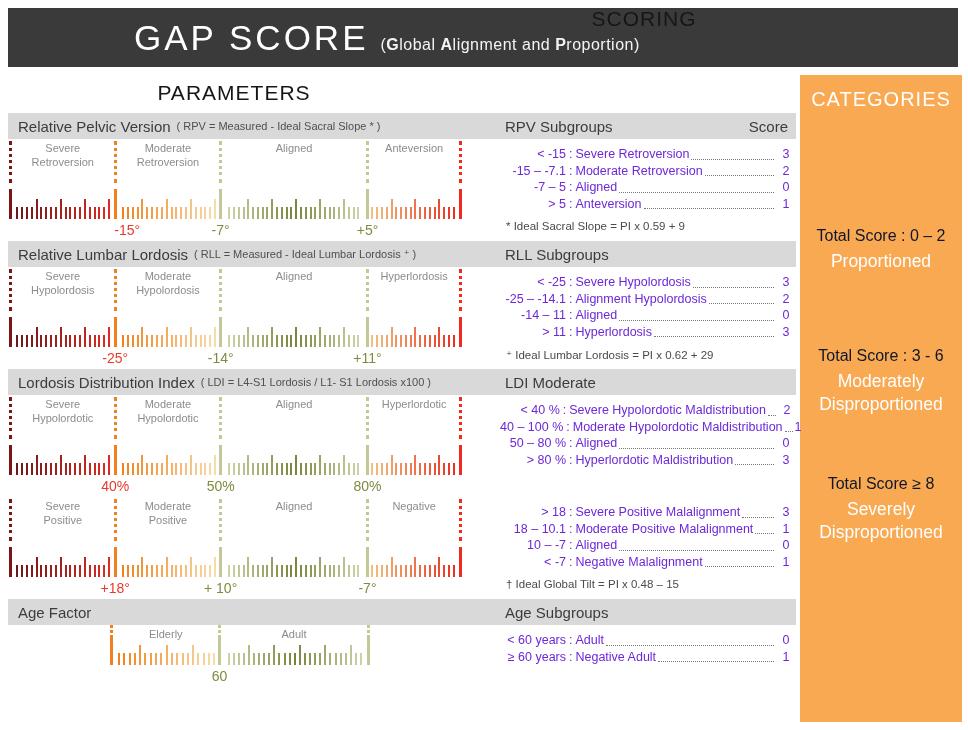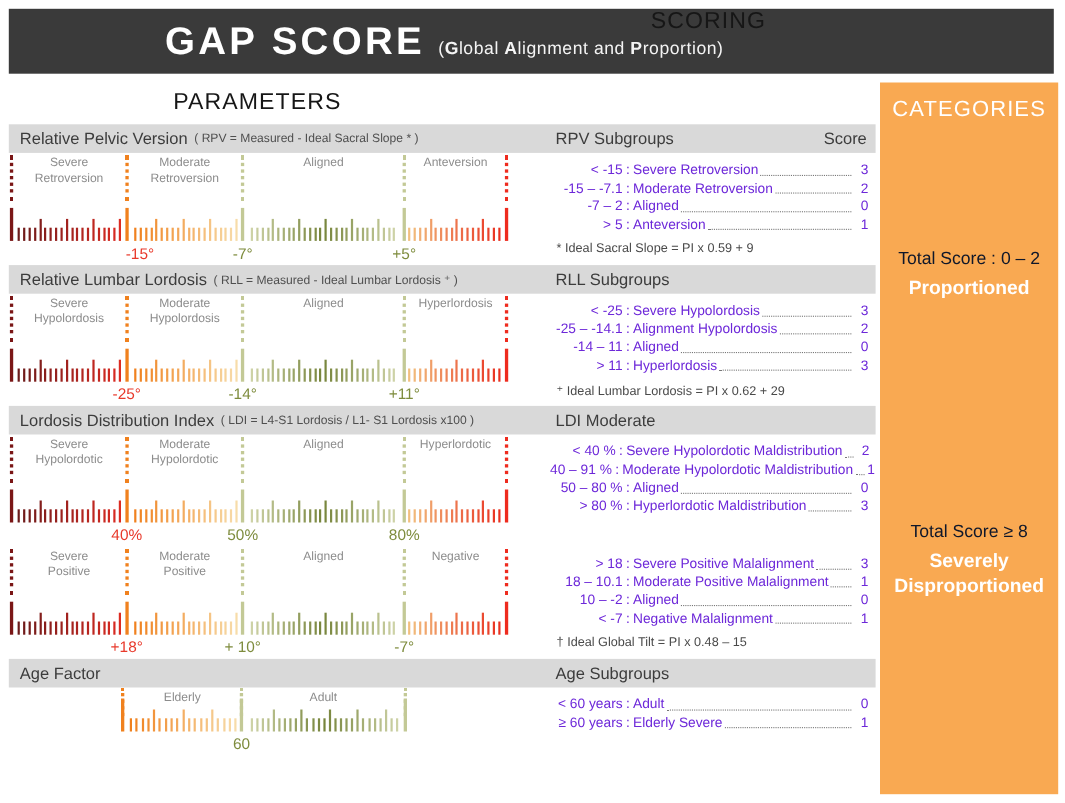--- a/index.html
+++ b/index.html
@@ -9,37 +9,37 @@
     background: #ffffff;
     font-family: "Liberation Sans", "DejaVu Sans", sans-serif;
     overflow: hidden;
   }
   
   .header {
     position: absolute; left: 8px; top: 8px; width: 950px; height: 59px;
     background: #3A3A3A; color: #fff; display: flex; align-items: center;
   }
   .header-inner { margin-left: 126px; display: flex; align-items: baseline; }
-  .gap-title { font-size: 35px; font-weight: 700; letter-spacing: 3px; margin-left: 16px; }
+  .gap-title { font-size: 35px; font-weight: 400; letter-spacing: 3px; }
   .gap-sub { font-size: 16px; letter-spacing: 0.5px; margin-left: 12px; color: #f4f4f4; }
   
   .col-head { position: absolute; top: 81px; font-size: 21px; letter-spacing: 1px; color: #161616; text-align: center; }
   .col-head.params { left: 8px; width: 452px; }
   .col-head.scoring { left: 490px; width: 308px; }
   
   .categories {
     position: absolute; left: 800px; top: 75px; width: 162px; height: 647px;
     background: #F9A952;
   }
   .cat-title { margin-top: 13px; text-align: center; color: #ffffff; font-size: 20px; letter-spacing: 1px; }
   .cat-list { position: absolute; left: 0; top: 0; width: 100%; height: 100%; }
   .cat-block { position: absolute; width: 100%; text-align: center; padding: 0 4px; }
   .cat-0 { top: 152px; } .cat-1 { top: 272px; } .cat-2 { top: 400px; }
   .cat-range { color: #0f172a; font-size: 16px; margin-bottom: 5px; }
-  .cat-label { color: #ffffff; font-size: 17.5px; line-height: 1.3; font-weight: bold; }
+  .cat-label { color: #ffffff; font-size: 17.5px; line-height: 1.3; }
   
   .sections { position: absolute; left: 8px; top: 113px; width: 788px; }
   .section { margin-bottom: 6px; }
   .sec-bar {
     height: 26px; background: #D9D9D9; position: relative;
     display: flex; align-items: center;
   }
   .sec-title { margin-left: 10px; font-size: 15px; color: #3c3c3c; white-space: nowrap; }
   .sec-formula { margin-left: 6px; font-size: 11px; color: #4f4f4f; white-space: nowrap; }
   .sec-subtitle { position: absolute; left: 497px; font-size: 15px; color: #3c3c3c; white-space: nowrap; }
@@ -86,20 +86,24 @@
 <div class="col-head params">PARAMETERS</div>
 <div class="col-head scoring">SCORING</div>
 
 <div class="categories">
   <div class="cat-title">CATEGORIES</div>
   <div class="cat-list">
       <div class="cat-block cat-0">
         <div class="cat-range">Total Score : 0 – 2</div>
         <div class="cat-label">Proportioned</div>
       </div>
+      <div class="cat-block cat-1">
+        <div class="cat-range">Total Score : 3 - 6</div>
+        <div class="cat-label">Moderately Disproportioned</div>
+      </div>
       <div class="cat-block cat-2">
         <div class="cat-range">Total Score ≥ 8</div>
         <div class="cat-label">Severely Disproportioned</div>
       </div>
     </div>
 </div>
 
 <div class="sections">
   <div class="section">
     <div class="sec-bar">
@@ -248,21 +252,21 @@
               <span class="sscore">3</span>
             </div>
             <div class="srow">
               <span class="srange">-15 – -7.1</span>
               <span class="scolon">:</span>
               <span class="slabel">Moderate Retroversion</span>
               <span class="sdots"></span>
               <span class="sscore">2</span>
             </div>
             <div class="srow">
-              <span class="srange">-7 – 2</span>
+              <span class="srange">-7 – 5</span>
               <span class="scolon">:</span>
               <span class="slabel">Aligned</span>
               <span class="sdots"></span>
               <span class="sscore">0</span>
             </div>
             <div class="srow">
               <span class="srange">&gt; 5</span>
               <span class="scolon">:</span>
               <span class="slabel">Anteversion</span>
               <span class="sdots"></span>
@@ -587,21 +591,21 @@
       <div class="scoring">
         <div class="scoring-list">
             <div class="srow">
               <span class="srange">&lt; 40 %</span>
               <span class="scolon">:</span>
               <span class="slabel">Severe Hypolordotic Maldistribution</span>
               <span class="sdots"></span>
               <span class="sscore">2</span>
             </div>
             <div class="srow">
-              <span class="srange">40 – 91 %</span>
+              <span class="srange">40 – 100 %</span>
               <span class="scolon">:</span>
               <span class="slabel">Moderate Hypolordotic Maldistribution</span>
               <span class="sdots"></span>
               <span class="sscore">1</span>
             </div>
             <div class="srow">
               <span class="srange">50 – 80 %</span>
               <span class="scolon">:</span>
               <span class="slabel">Aligned</span>
               <span class="sdots"></span>
@@ -761,21 +765,21 @@
               <span class="sscore">3</span>
             </div>
             <div class="srow">
               <span class="srange">18 – 10.1</span>
               <span class="scolon">:</span>
               <span class="slabel">Moderate Positive Malalignment</span>
               <span class="sdots"></span>
               <span class="sscore">1</span>
             </div>
             <div class="srow">
-              <span class="srange">10 – -2</span>
+              <span class="srange">10 – -7</span>
               <span class="scolon">:</span>
               <span class="slabel">Aligned</span>
               <span class="sdots"></span>
               <span class="sscore">0</span>
             </div>
             <div class="srow">
               <span class="srange">&lt; -7</span>
               <span class="scolon">:</span>
               <span class="slabel">Negative Malalignment</span>
               <span class="sdots"></span>
@@ -871,21 +875,21 @@
             <div class="srow">
               <span class="srange">&lt; 60 years</span>
               <span class="scolon">:</span>
               <span class="slabel">Adult</span>
               <span class="sdots"></span>
               <span class="sscore">0</span>
             </div>
             <div class="srow">
               <span class="srange">≥ 60 years</span>
               <span class="scolon">:</span>
-              <span class="slabel">Elderly Severe</span>
+              <span class="slabel">Negative Adult</span>
               <span class="sdots"></span>
               <span class="sscore">1</span>
             </div>
           </div>
 
       </div>
     </div>
   </div>
 </div>
 

